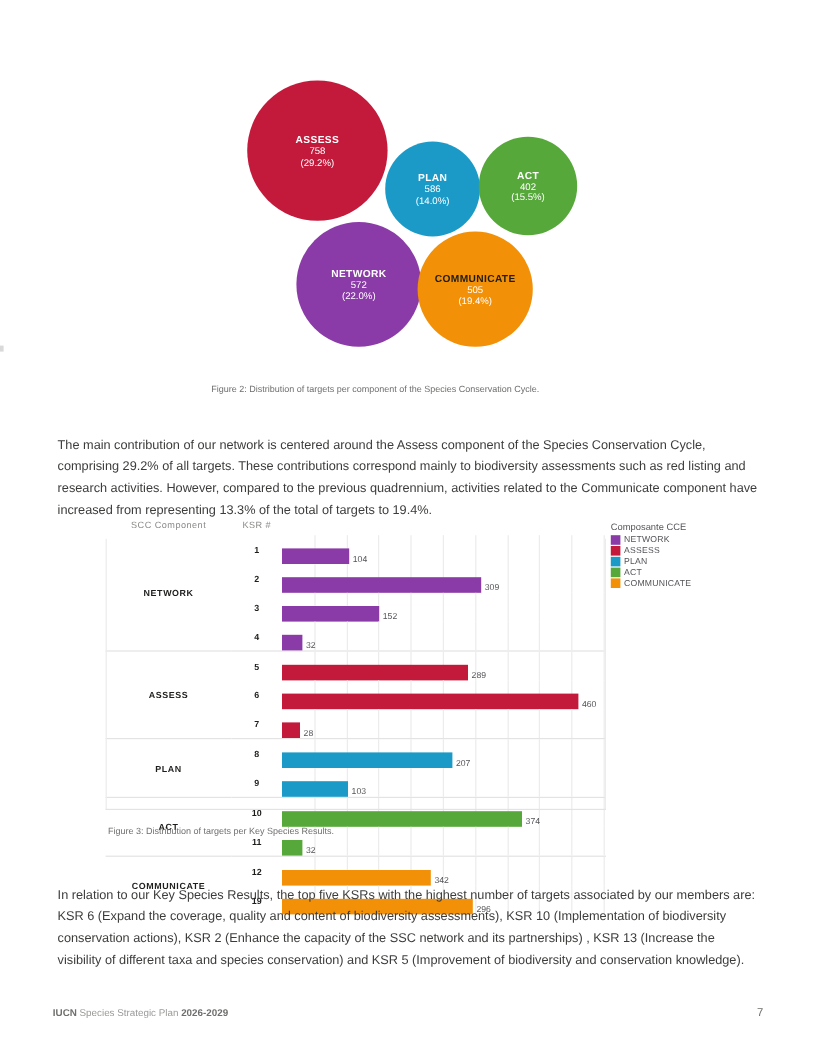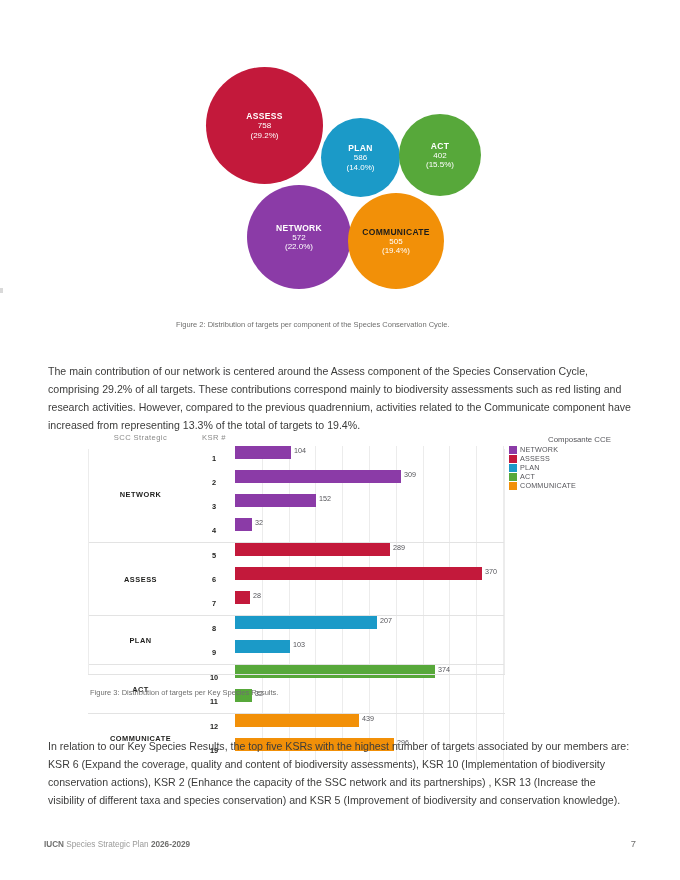--- a/index.html
+++ b/index.html
@@ -41,32 +41,32 @@
                 padding:0 0 4px 0;text-align:center;vertical-align:bottom;}
   #bar-table td{padding:0;vertical-align:middle;}
   .col-comp{width:105px;}
   .col-ksr{width:42px;}
   .col-plot{width:270px;}
   .grp-sep{border-top:1px solid #e3e3e3;}
   .grp-label{font-size:7.4px;font-weight:bold;color:#1d1d1b;text-align:center;
              letter-spacing:.5px;}
   .ksr-num{font-size:7.4px;font-weight:bold;color:#1d1d1b;text-align:center;}
   .plotcell{position:relative;height:100%;}
-  .barrow{position:relative;height:24px;display:flex;align-items:flex-start;}
+  .barrow{position:relative;height:24px;display:flex;align-items:flex-end;}
   .bar{height:13px;}
   .barlabel{font-size:7.2px;color:#55555a;margin-left:3px;white-space:nowrap;}
   .gridlines{position:absolute;left:0;top:0;bottom:0;width:270px;pointer-events:none;}
   .gridline{position:absolute;top:0;bottom:0;width:1px;background:#ececec;}
   #bar-bottomline{position:absolute;left:0;top:241px;width:417px;height:1px;background:#e3e3e3;}
   #bar-leftline{position:absolute;left:0;top:16px;width:1px;height:226px;background:#ececec;}
   #bar-rightline{position:absolute;left:416px;top:16px;width:1px;height:226px;background:#ececec;}
 
   
   #bar-legend{position:absolute;left:509px;top:435px;width:95px;}
-  #legend-title{font-size:7.8px;color:#55555a;margin-bottom:1px;white-space:nowrap;margin-left:39px;}
+  #legend-title{font-size:7.8px;color:#55555a;margin-bottom:1px;white-space:nowrap;}
   .legend-row{display:flex;align-items:center;gap:3px;height:9px;}
   .legend-swatch{width:8px;height:8px;flex:0 0 8px;}
   .legend-label{font-size:7.2px;color:#55555a;letter-spacing:.2px;white-space:nowrap;}
 
   
   #footer{position:absolute;left:44px;top:838px;width:592px;display:flex;
           justify-content:space-between;align-items:baseline;font-size:8.2px;color:#9a9a99;}
   #footer-left{white-space:nowrap;}
   #footer-left .strong{font-weight:bold;color:#6f6f6e;}
   #footer-page{font-size:9.4px;color:#6f6f6e;}
@@ -108,21 +108,21 @@
 <div class="fig-caption" id="caption-fig2">Figure 2: Distribution of targets per component of the Species Conservation Cycle.</div>
 
 <p class="bodytext" id="para-1">The main contribution of our network is centered around the Assess component of the Species Conservation Cycle, comprising 29.2% of all targets. These contributions correspond mainly to biodiversity assessments such as red listing and research activities. However, compared to the previous quadrennium, activities related to the Communicate component have increased from representing 13.3% of the total of targets to 19.4%.</p>
 
 <div id="bar-figure">
   <div id="bar-leftline"></div>
   <div id="bar-rightline"></div>
   <table id="bar-table">
     <thead>
       <tr>
-        <th class="col-comp">SCC Strategic</th>
+        <th class="col-comp">SCC Component</th>
         <th class="col-ksr">KSR #</th>
         <th class="col-plot"></th>
       </tr>
     </thead>
     <tbody id="bar-body">
         <tr>
           <td class="grp-label" rowspan="4">NETWORK</td>
           <td class="ksr-num">1</td>
           <td class="plotcell">
             <div class="gridlines">
@@ -238,21 +238,21 @@
               <div class="gridline" style="left: 107px;"></div>
               <div class="gridline" style="left: 134px;"></div>
               <div class="gridline" style="left: 161px;"></div>
               <div class="gridline" style="left: 188px;"></div>
               <div class="gridline" style="left: 214px;"></div>
               <div class="gridline" style="left: 241px;"></div>
               <div class="gridline" style="left: 268px;"></div>
             </div>
             <div class="barrow">
               <div class="bar" style="width: 247px; background: rgb(195, 25, 59);"></div>
-              <span class="barlabel">370</span>
+              <span class="barlabel">460</span>
             </div>
           </td>
         </tr>
         <tr>
           <td class="ksr-num">7</td>
           <td class="plotcell">
             <div class="gridlines">
               <div class="gridline" style="left: 27px;"></div>
               <div class="gridline" style="left: 54px;"></div>
               <div class="gridline" style="left: 80px;"></div>
@@ -367,21 +367,21 @@
               <div class="gridline" style="left: 107px;"></div>
               <div class="gridline" style="left: 134px;"></div>
               <div class="gridline" style="left: 161px;"></div>
               <div class="gridline" style="left: 188px;"></div>
               <div class="gridline" style="left: 214px;"></div>
               <div class="gridline" style="left: 241px;"></div>
               <div class="gridline" style="left: 268px;"></div>
             </div>
             <div class="barrow">
               <div class="bar" style="width: 124px; background: rgb(242, 144, 8);"></div>
-              <span class="barlabel">439</span>
+              <span class="barlabel">342</span>
             </div>
           </td>
         </tr>
         <tr>
           <td class="ksr-num">19</td>
           <td class="plotcell">
             <div class="gridlines">
               <div class="gridline" style="left: 27px;"></div>
               <div class="gridline" style="left: 54px;"></div>
               <div class="gridline" style="left: 80px;"></div>

